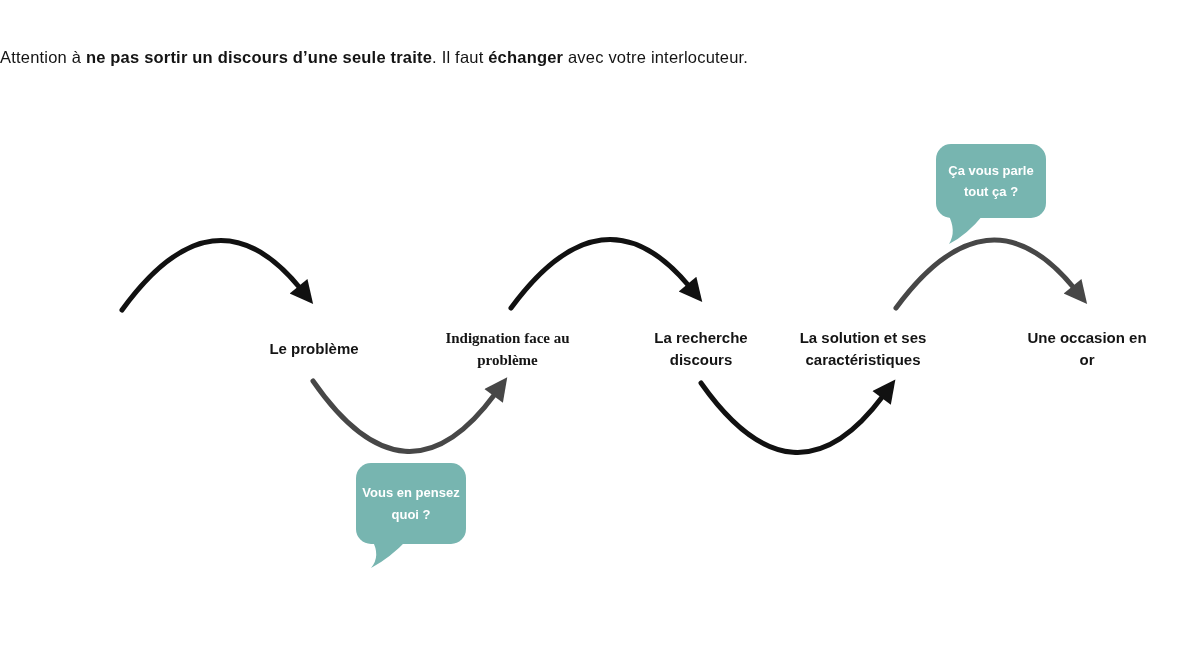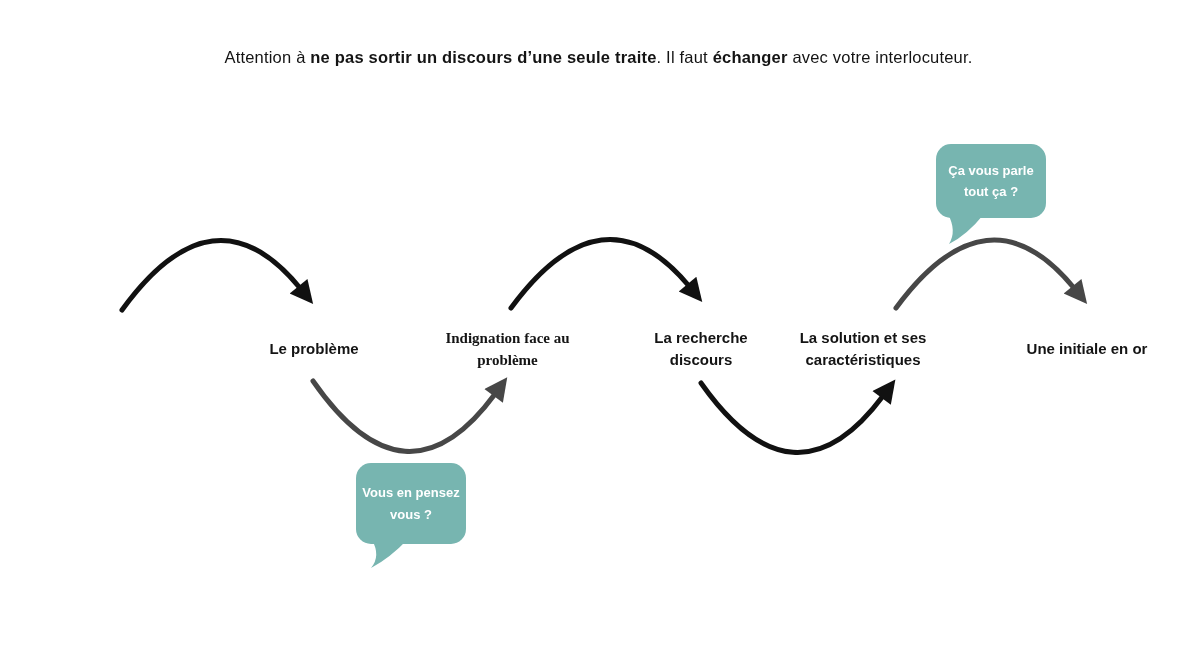--- a/index.html
+++ b/index.html
@@ -18,21 +18,21 @@
     width:1197px;
     height:654px;
     background:var(--background);
     overflow:hidden;
   }
   .header{
     position:absolute;
     top:48px;
     left:0;
     width:100%;
-    text-align:center;
+    text-align:left;
     font-size:16.5px;
     letter-spacing:0.2px;
     color:var(--text_dark);
     font-weight:400;
   }
   .header .b{font-weight:700;}
   .arrows{
     position:absolute;
     inset:0;
     width:1197px;
@@ -117,23 +117,23 @@
   <div class="stage s2">
     <span>Indignation face au problème</span>
   </div>
   <div class="stage s3">
     <span>La recherche discours</span>
   </div>
   <div class="stage s4">
     <span>La solution et ses caractéristiques</span>
   </div>
   <div class="stage s5">
-    <span>Une initiale en or</span>
+    <span>Une occasion en or</span>
   </div>
 
   <div class="bubble bubble-top">
     <span>Ça vous parle tout ça ?</span>
   </div>
   <div class="bubble bubble-bottom">
-    <span>Vous en pensez vous ?</span>
+    <span>Vous en pensez quoi ?</span>
   </div>
 
 </div>
 
 </body></html>

